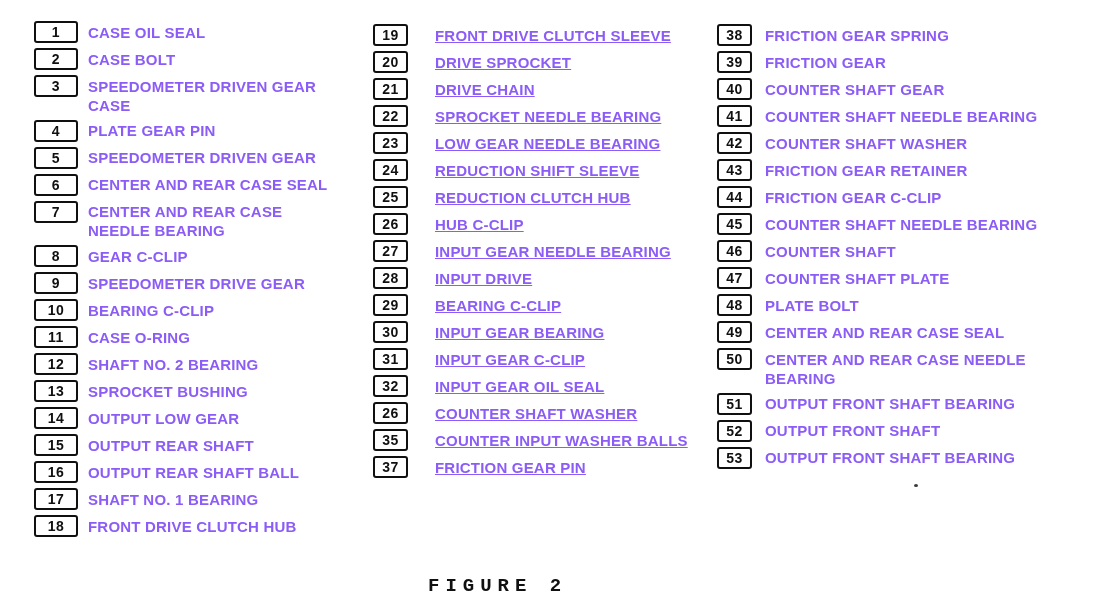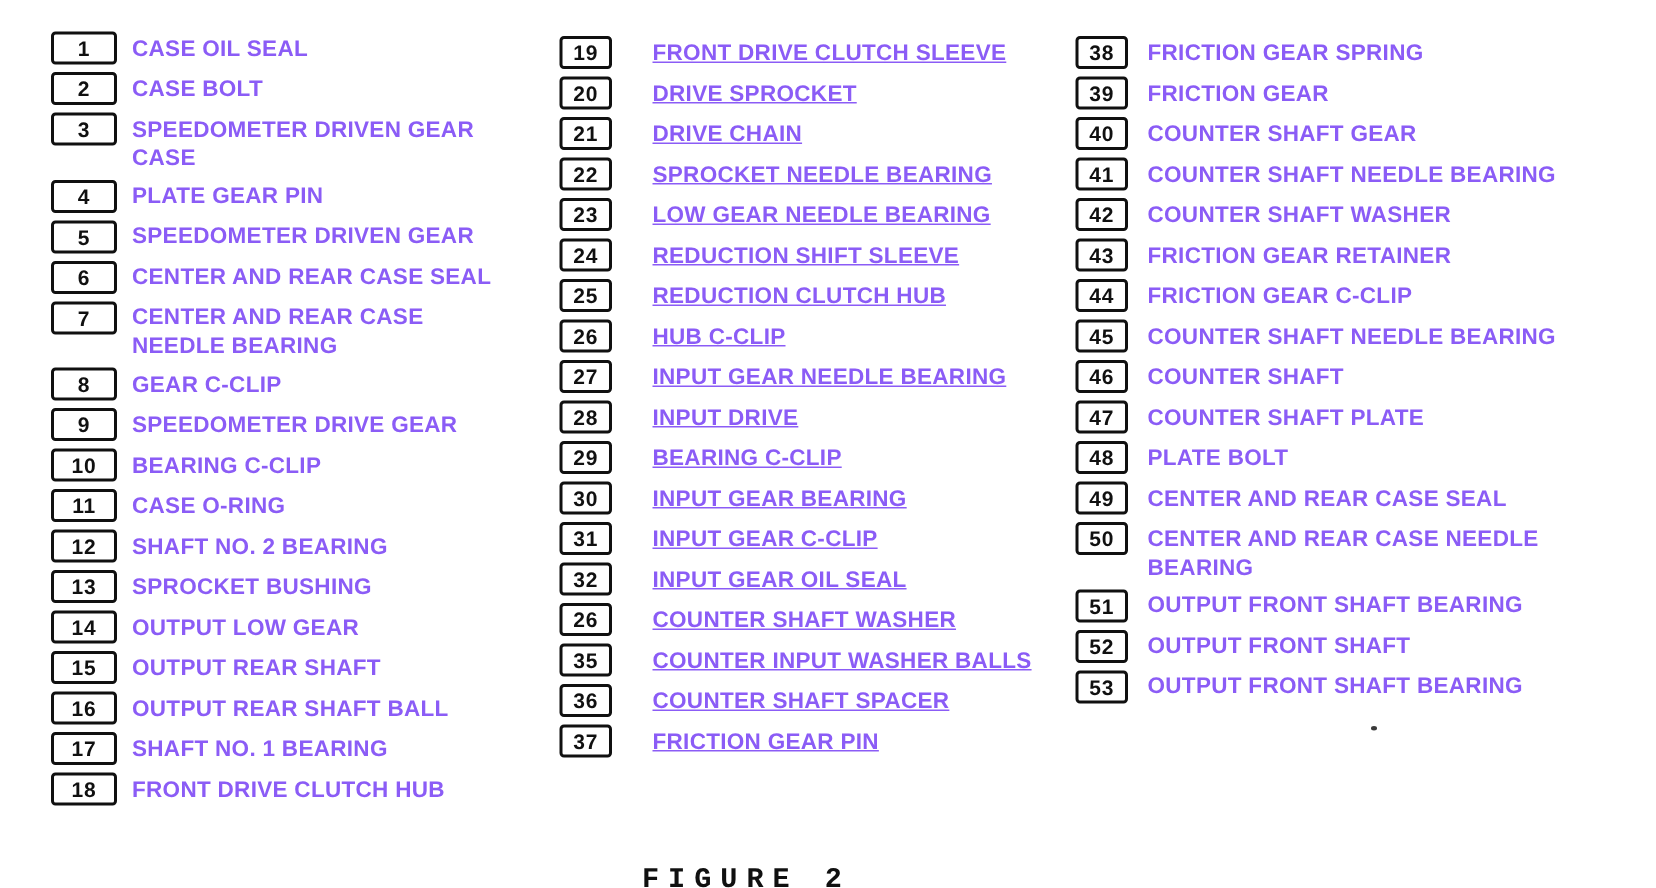--- a/index.html
+++ b/index.html
@@ -253,24 +253,20 @@
   <div class="row">
     <span class="num-box">26</span>
     <span class="label">COUNTER SHAFT WASHER</span>
   </div>
 
   <div class="row">
     <span class="num-box">35</span>
     <span class="label">COUNTER INPUT WASHER BALLS</span>
   </div>
 
-  <div class="row">
-    <span class="num-box">36</span>
-    <span class="label">COUNTER SHAFT SPACER</span>
-  </div>
 
   <div class="row">
     <span class="num-box">37</span>
     <span class="label">FRICTION GEAR PIN</span>
   </div>
 </div>
   <div class="legend-column col-3">
   <div class="row">
     <span class="num-box">38</span>
     <span class="label">FRICTION GEAR SPRING</span>

